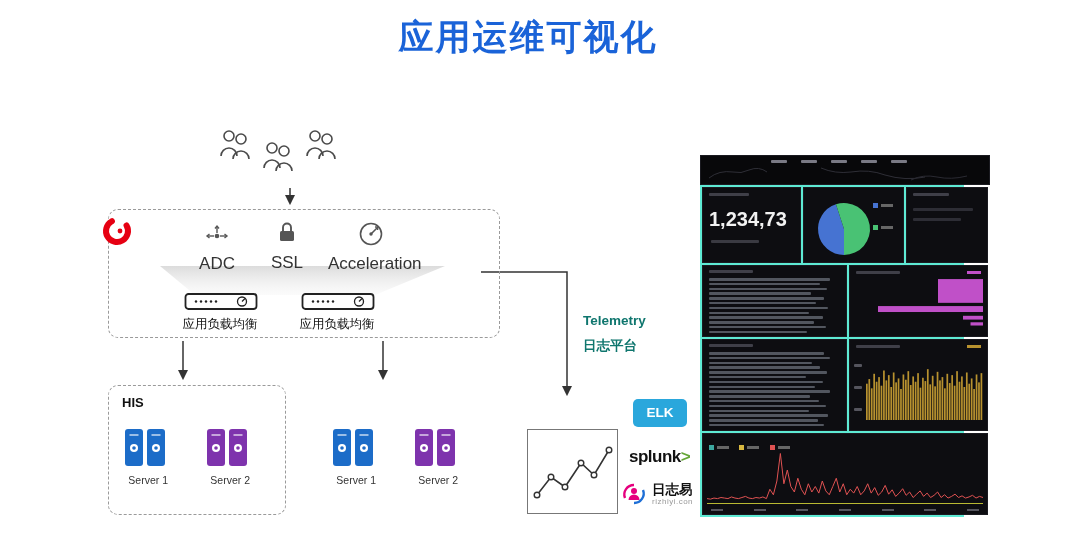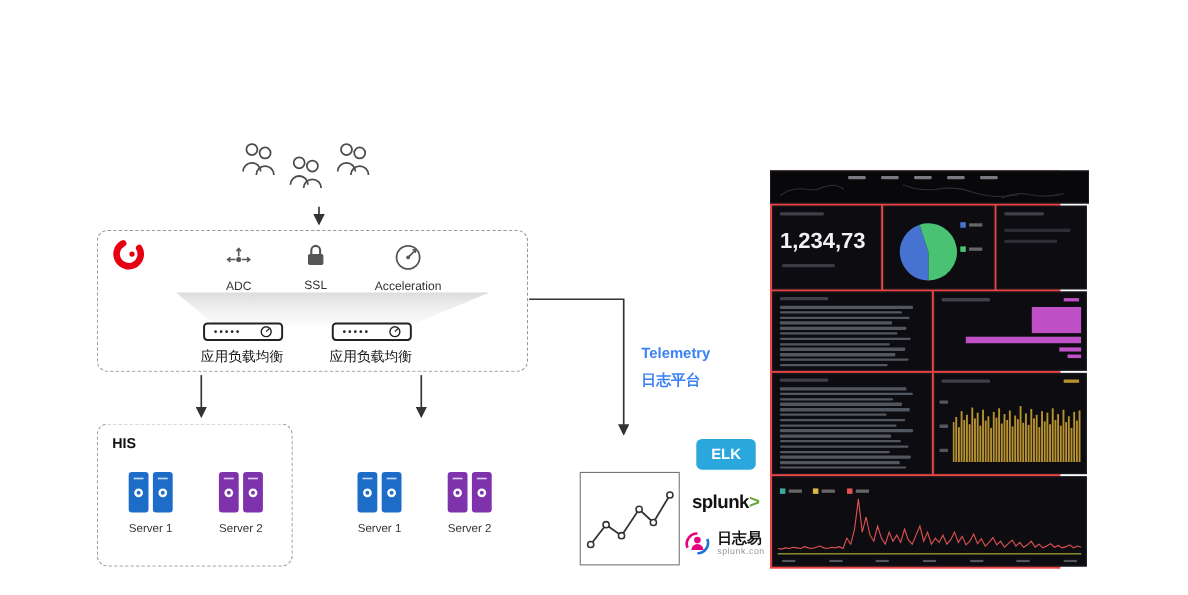--- a/index.html
+++ b/index.html
@@ -2,60 +2,61 @@
 <html><head>
 <meta charset="utf-8">
 <style>
   html,body{margin:0;padding:0;background:#fff;}
   .stage{position:relative;width:1080px;height:541px;background:#fff;overflow:hidden;
          font-family:"Liberation Sans","DejaVu Sans",sans-serif;color:#111;}
   .abs{position:absolute;}
   .page-title{position:absolute;left:0;top:14px;width:1056px;text-align:center;margin:0;
               font-size:35px;font-weight:800;color:#1a63d8;letter-spacing:2px;}
   .overlay{left:0;top:0;width:1080px;height:541px;pointer-events:none;}
-  .dashed-box{position:absolute;border:1.6px dashed #9a9a9a;border-radius:10px;box-sizing:border-box;}
+  .dashed-box{position:absolute;border:1.6px dashed #9a9a9a;border-radius:10px;box-sizing:border-box;margin-left:20px;}
   .feature{position:absolute;text-align:center;}
-  .feature .flabel{font-size:11px;color:#333;margin-top:2px;}
+  .feature .flabel{font-size:17px;color:#333;margin-top:2px;}
   .lb-label{position:absolute;font-size:12.5px;color:#111;text-align:center;width:104px;}
   .cluster-title{position:absolute;left:13px;top:9px;font-size:13px;font-weight:bold;color:#111;}
-  .server-group{position:absolute;width:62px;text-align:center;}
+  .server-group{position:absolute;width:62px;text-align:right;}
   .server-caption{font-size:10.5px;color:#333;margin-top:1px;}
-  .telemetry{position:absolute;left:583px;top:313px;font-size:13.5px;font-weight:bold;color:#3b82f6;}
+  .telemetry{position:absolute;left:583px;top:313px;font-size:13.5px;font-weight:bold;color:#0f766e;}
   .telemetry div{margin-bottom:9px;}
   .log-box{position:absolute;left:522px;top:399px;width:92px;height:28px;background:#e8202a;
            border:1px solid #b01020;box-sizing:border-box;color:#fff;font-weight:bold;font-size:13.5px;
            text-align:center;line-height:26px;}
   .chart-card{position:absolute;left:527px;top:429px;width:91px;height:85px;background:#fff;
               border:1px solid #777;box-sizing:border-box;}
   .elk-badge{position:absolute;left:633px;top:399px;width:54px;height:28px;background:#2aa7dc;
              border-radius:5px;color:#fff;font-weight:bold;font-size:13.5px;text-align:center;line-height:28px;}
   .splunk{position:absolute;left:629px;top:447px;font-size:17px;font-weight:800;color:#111;letter-spacing:-0.5px;}
   .splunk .gt{color:#65a637;}
   .rizhiyi{position:absolute;left:621px;top:481px;display:flex;align-items:center;gap:5px;}
   .rz-name{font-size:13.5px;font-weight:bold;color:#111;line-height:14px;}
   .rz-domain{font-size:8px;color:#999;letter-spacing:.5px;}
   
-  .dashboard{position:absolute;left:700px;top:155px;width:264px;height:362px;background:#ef4444;}
+  .dashboard{position:absolute;left:700px;top:155px;width:264px;height:362px;background:#5eead4;}
   .panel{position:absolute;background:#0d0d11;border:1px solid #1a1a20;box-sizing:border-box;overflow:hidden;}
   .pdash{position:absolute;height:3px;border-radius:1px;background:#3f3f48;}
   .big-number{position:absolute;left:6px;top:20px;font-size:20px;font-weight:bold;color:#f2f2f2;white-space:nowrap;}
   .log-rows{position:absolute;left:6px;right:6px;top:12px;}
   .log-row{height:2.5px;background:#97a0ad;opacity:.5;margin-bottom:2.3px;border-radius:1px;}
   .legend-sq{display:inline-block;width:5px;height:5px;margin-right:3px;vertical-align:middle;}
   .legend-dash{display:inline-block;width:12px;height:3px;background:#666;vertical-align:middle;margin-right:6px;}
   .ticks{position:absolute;left:8px;right:8px;bottom:3px;display:flex;justify-content:space-between;}
   .tick{width:12px;height:2px;background:#55555e;}
   .map-menu{position:absolute;left:70px;top:4px;display:flex;gap:14px;}
   .map-menu span{display:block;width:16px;height:2.5px;background:#7a7a85;border-radius:1px;}
 </style>
 </head>
 <body>
 
 <div class="stage">
 
+  <h1 class="page-title">应用运维可视化</h1>
 
   <svg class="abs overlay">
     <defs>
       <marker id="arrow" viewBox="0 0 10 10" refX="8" refY="5" markerWidth="7" markerHeight="7" orient="auto-start-reverse">
         <path d="M0,0 L10,5 L0,10 z" fill="#333"></path>
       </marker>
       <linearGradient id="beam" x1="0" y1="0" x2="0" y2="1">
         <stop offset="0" stop-color="#bfbfbf" stop-opacity="0.55"></stop>
         <stop offset="1" stop-color="#efefef" stop-opacity="0.25"></stop>
       </linearGradient>
@@ -248,21 +249,21 @@
   <div class="splunk"><span>splunk</span><span class="gt">&gt;</span></div>
   <div class="rizhiyi">
     <svg width="26" height="26">
       <path d="M4 17 a9.5 9.5 0 0 1 9 -13" fill="none" stroke="#e6007e" stroke-width="2.4"></path>
       <path d="M22 9 a9.5 9.5 0 0 1 -9 13" fill="none" stroke="#1e6fd6" stroke-width="2.4"></path>
       <circle cx="13" cy="10" r="3" fill="#e6007e"></circle>
       <path d="M7.5 19 a5.5 5.5 0 0 1 11 0" fill="#e6007e"></path>
     </svg>
     <div>
       <div class="rz-name">日志易</div>
-      <div class="rz-domain">splunk.con</div>
+      <div class="rz-domain">rizhiyi.con</div>
     </div>
   </div>
 
   <div class="dashboard">
     <div class="panel" style="left:0;top:0;width:290px;height:30px;background:#08080a;">
       <div class="map-menu">
           <span></span>
           <span></span>
           <span></span>
           <span></span>

